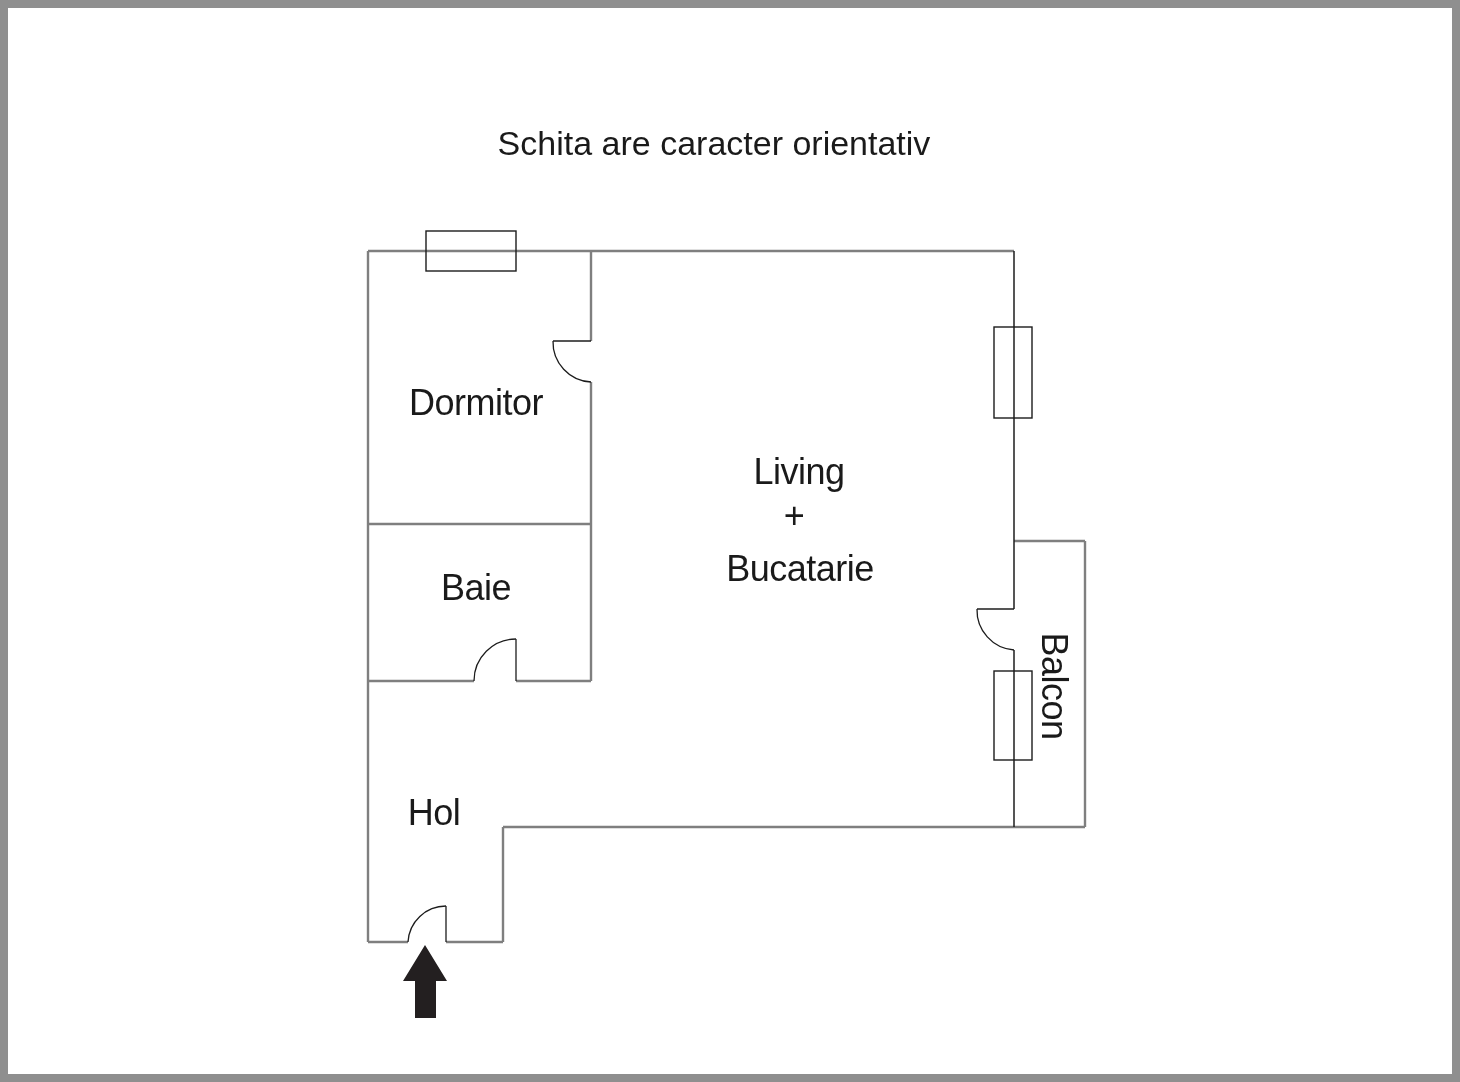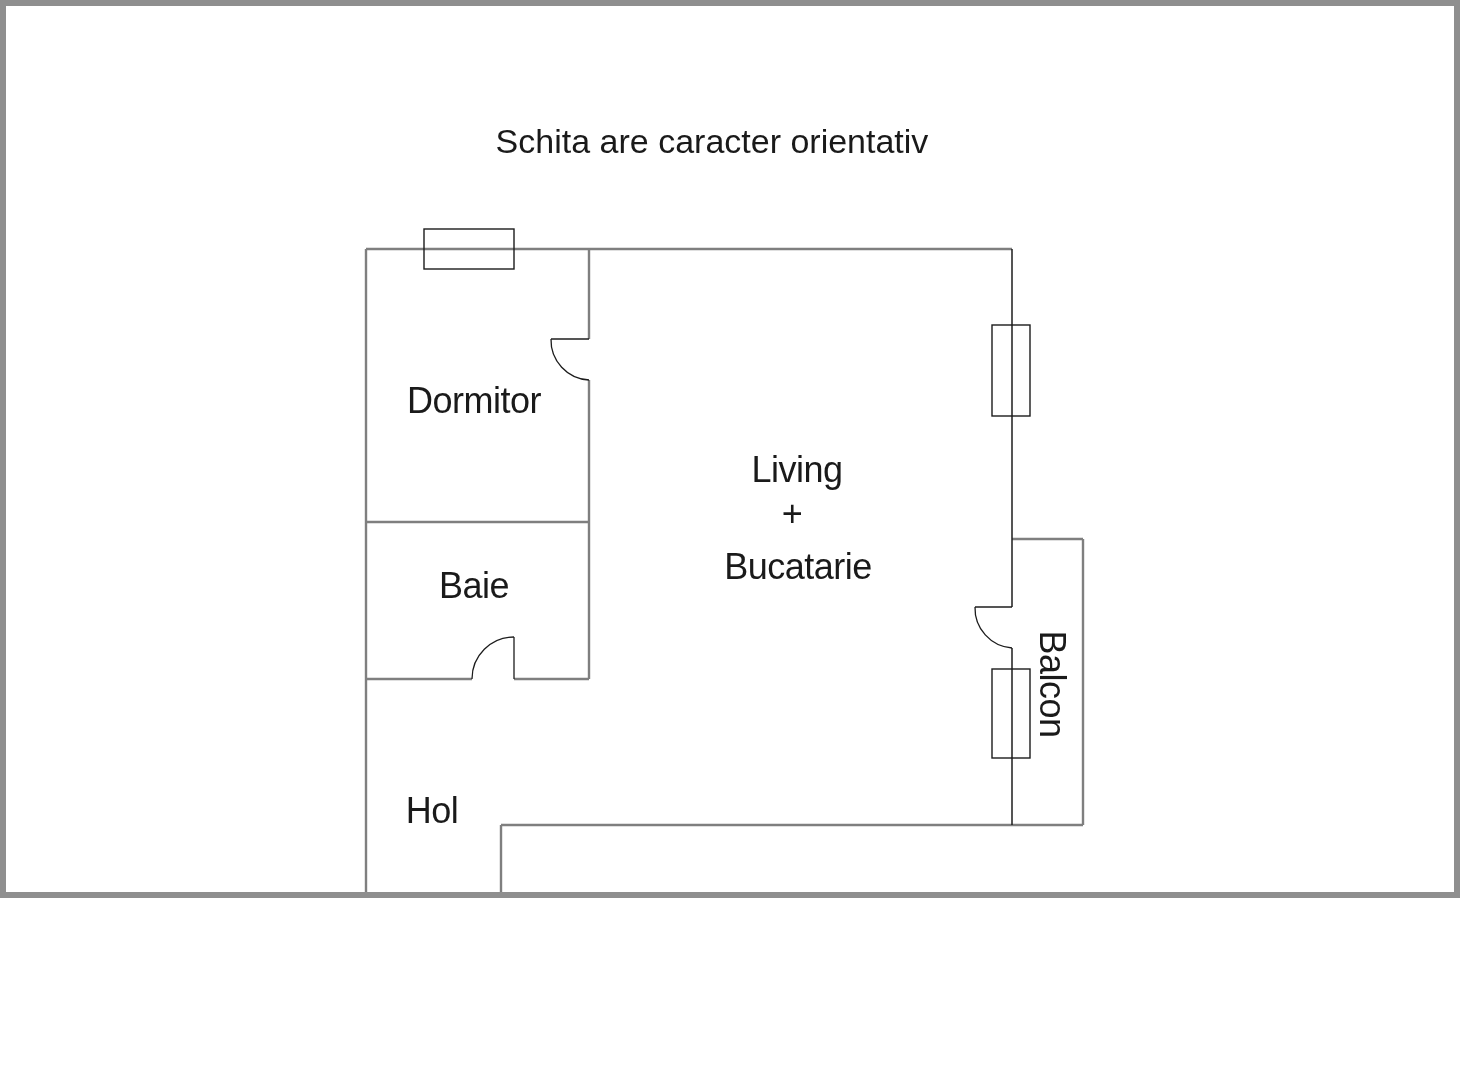--- a/index.html
+++ b/index.html
@@ -3,23 +3,23 @@
 <meta charset="utf-8">
 <style>
   html, body {
     margin: 0;
     padding: 0;
     background: #ffffff;
   }
   .page {
     position: relative;
     width: 1460px;
-    height: 898px;
+    height: 1082px;
     box-sizing: border-box;
-    border: 6px solid #c2410c;
+    border: 8px solid #c2410c;
     background: #ffffff;
     overflow: hidden;
     font-family: "Liberation Sans", sans-serif;
     text-decoration: underline;
   }
   .plan-title {
     position: absolute;
     left: 706px;
     top: 116px;
     transform: translateX(-50%);

